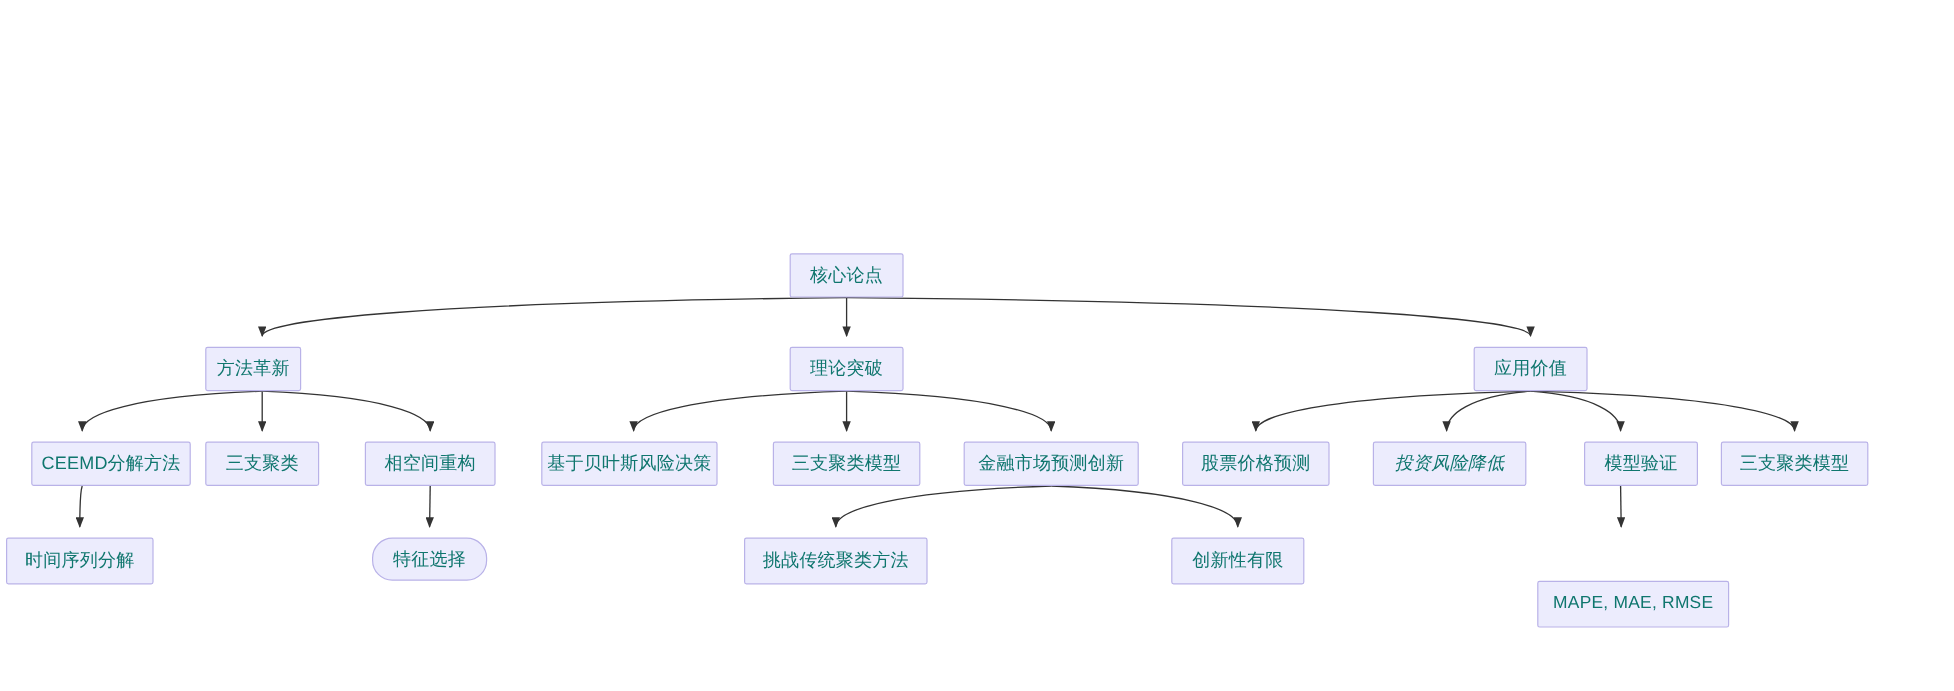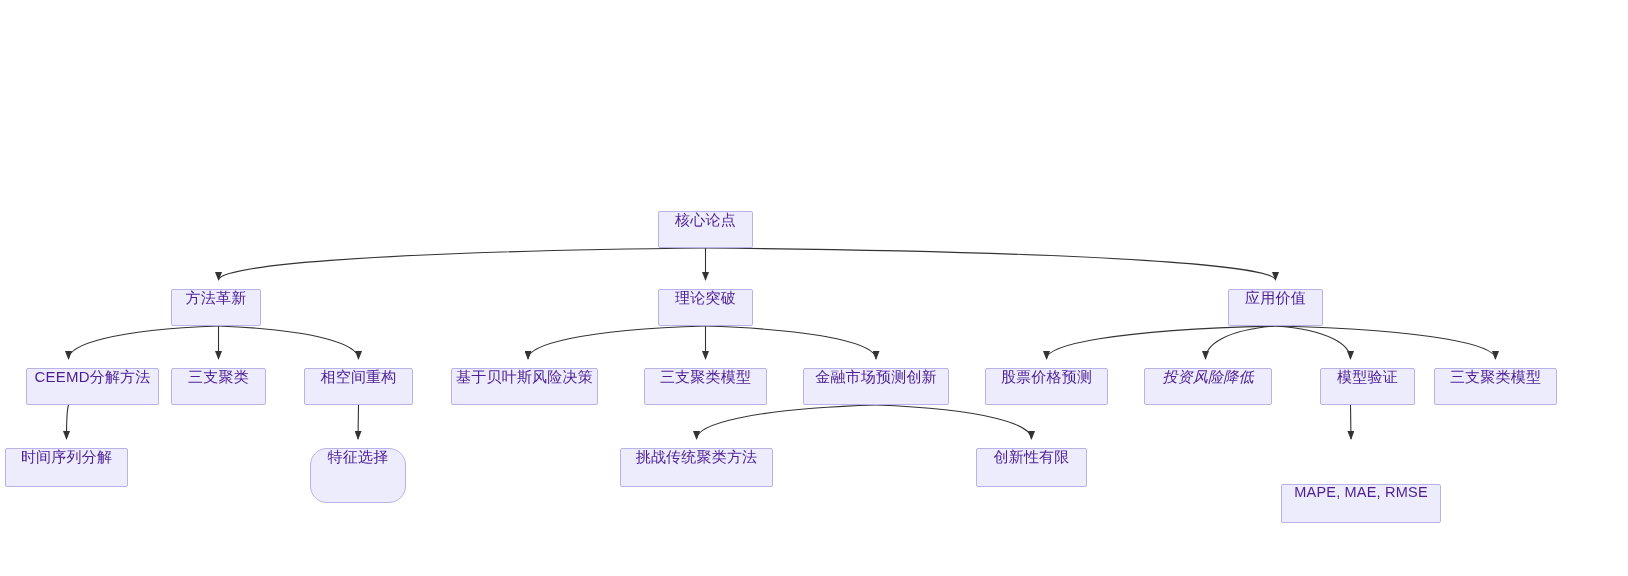--- a/index.html
+++ b/index.html
@@ -25,30 +25,31 @@
   }
   .edge-path {
     fill: none;
     stroke: #333333;
     stroke-width: 1.1px;
   }
   .node {
     position: absolute;
     box-sizing: border-box;
     display: flex;
+    align-items: center;
     justify-content: center;
     background: #ececfd;
     border: 1px solid #b9b2e8;
     border-radius: 2px;
-    color: #4c1d95;
+    color: #0f766e;
     font-size: 15px;
     line-height: 1;
     letter-spacing: 0.2px;
     white-space: nowrap;
-    padding: 0 10px;
+    padding: 14px 10px;
   }
   .node-label {
     display: block;
   }
   .node.latin {
     font-size: 14.5px;
   }
 </style>
 </head>
 <body>
@@ -78,21 +79,21 @@
         <path d="M358.5,405 L358,439" class="edge-path" stroke="#333333" marker-end="url(#arrowhead)"></path>
         <path d="M876,405 C746.76,409.08 696.5,424.72 696.5,439" class="edge-path" stroke="#333333" marker-end="url(#arrowhead)"></path>
         <path d="M876,405 C987.96,409.08 1031.5,424.72 1031.5,439" class="edge-path" stroke="#333333" marker-end="url(#arrowhead)"></path>
         <path d="M1350.5,405 L1351,439" class="edge-path" stroke="#333333" marker-end="url(#arrowhead)"></path>
       </g>
   </svg>
   <div id="node-layer">
       <div class="node" style="left: 658px; top: 211px; width: 95px; height: 37px; background: rgb(236, 236, 253); border-color: rgb(185, 178, 232);">
         <span class="node-label">核心论点</span>
       </div>
-      <div class="node" style="left: 171px; top: 289px; width: 90px; height: 37px; background: rgb(236, 236, 253); border-color: rgb(185, 178, 232);">
+      <div class="node" style="left: 171px; top: 289px; width: 80px; height: 37px; background: rgb(236, 236, 253); border-color: rgb(185, 178, 232);">
         <span class="node-label">方法革新</span>
       </div>
       <div class="node" style="left: 658px; top: 289px; width: 95px; height: 37px; background: rgb(236, 236, 253); border-color: rgb(185, 178, 232);">
         <span class="node-label">理论突破</span>
       </div>
       <div class="node" style="left: 1228px; top: 289px; width: 95px; height: 37px; background: rgb(236, 236, 253); border-color: rgb(185, 178, 232);">
         <span class="node-label">应用价值</span>
       </div>
       <div class="node" style="left: 2px; top: 368px; width: 133px; height: 37px; background: rgb(236, 236, 253); border-color: rgb(185, 178, 232); margin-left: 24px;">
         <span class="node-label">CEEMD分解方法</span>
@@ -120,21 +121,21 @@
       </div>
       <div class="node" style="left: 1303px; top: 368px; width: 95px; height: 37px; background: rgb(236, 236, 253); border-color: rgb(185, 178, 232); margin-left: 17px;">
         <span class="node-label">模型验证</span>
       </div>
       <div class="node" style="left: 1434px; top: 368px; width: 123px; height: 37px; background: rgb(236, 236, 253); border-color: rgb(185, 178, 232);">
         <span class="node-label">三支聚类模型</span>
       </div>
       <div class="node" style="left: 5px; top: 448px; width: 123px; height: 39px; background: rgb(236, 236, 253); border-color: rgb(185, 178, 232);">
         <span class="node-label">时间序列分解</span>
       </div>
-      <div class="node" style="left: 310px; top: 448px; width: 96px; height: 55px; background: rgb(236, 236, 253); border-color: rgb(185, 178, 232); border-radius: 17px;">
+      <div class="node" style="left: 310px; top: 448px; width: 96px; height: 36px; background: rgb(236, 236, 253); border-color: rgb(185, 178, 232); border-radius: 17px;">
         <span class="node-label">特征选择</span>
       </div>
       <div class="node" style="left: 620px; top: 448px; width: 153px; height: 39px; background: rgb(236, 236, 253); border-color: rgb(185, 178, 232);">
         <span class="node-label">挑战传统聚类方法</span>
       </div>
       <div class="node" style="left: 976px; top: 448px; width: 111px; height: 39px; background: rgb(236, 236, 253); border-color: rgb(185, 178, 232);">
         <span class="node-label">创新性有限</span>
       </div>
       <div class="node latin" style="left: 1281px; top: 448px; width: 160px; height: 39px; background: rgb(236, 236, 253); border-color: rgb(185, 178, 232); margin-top: 36px;">
         <span class="node-label">MAPE, MAE, RMSE</span>

